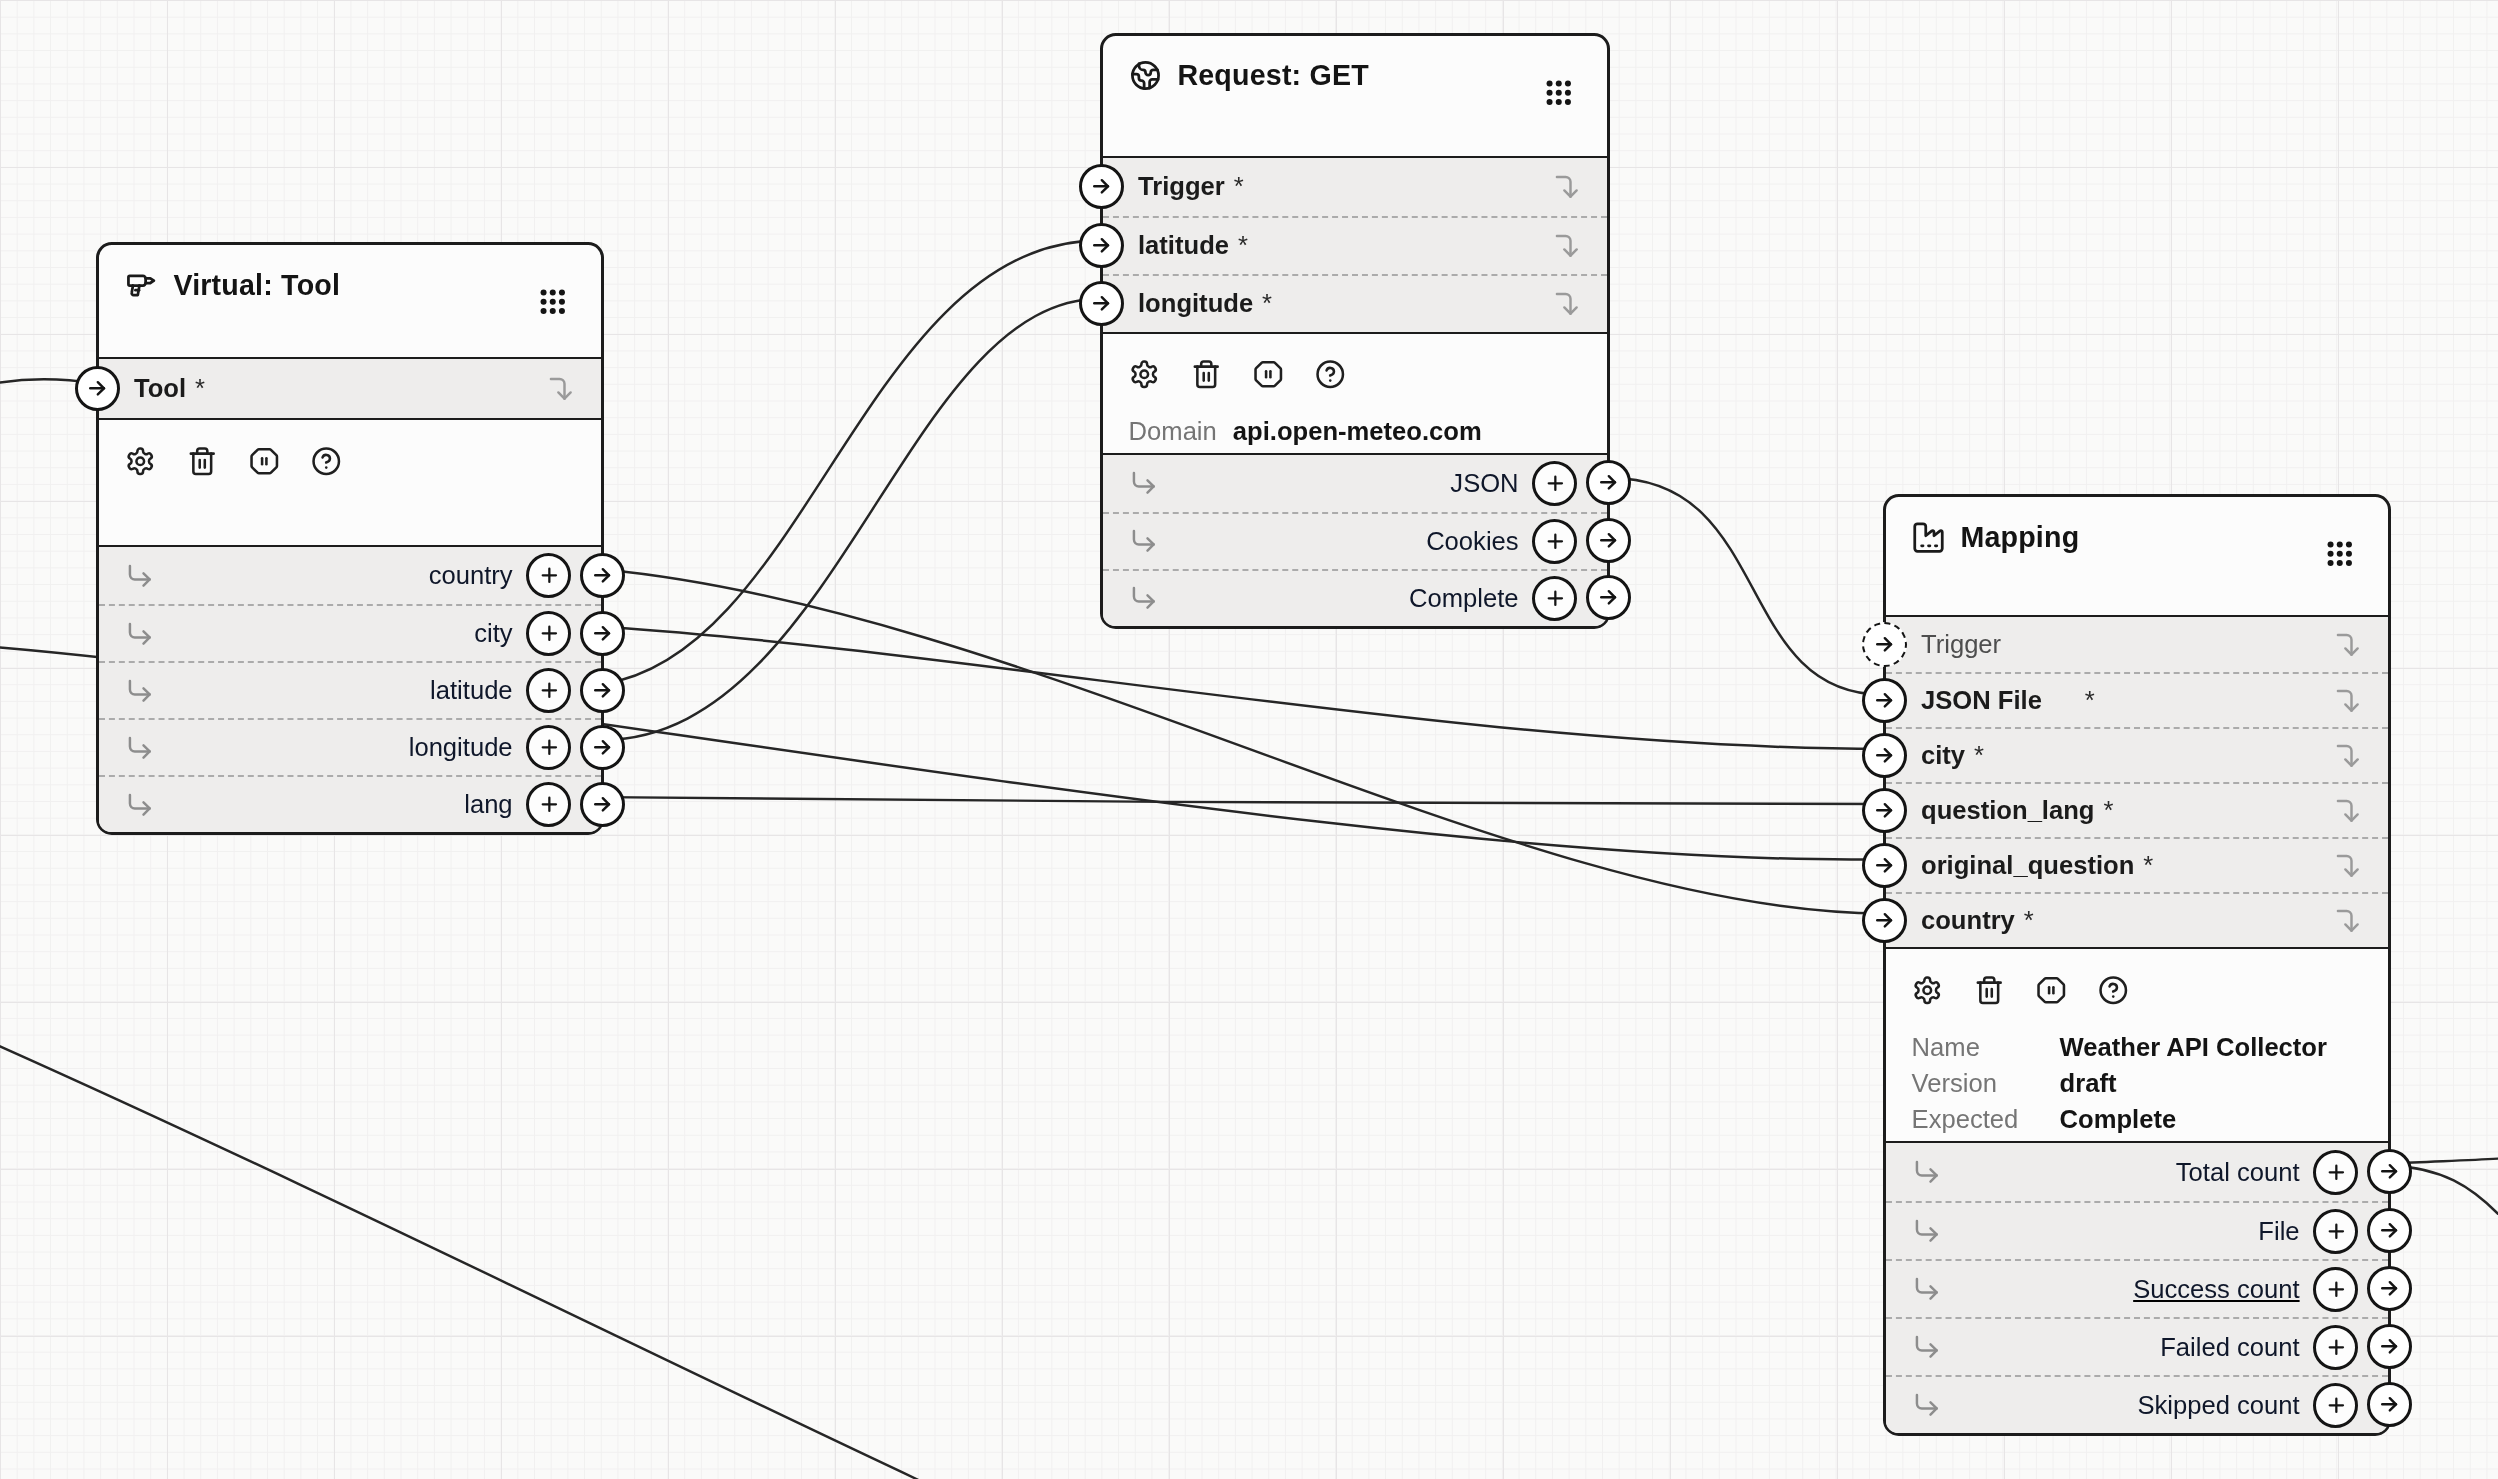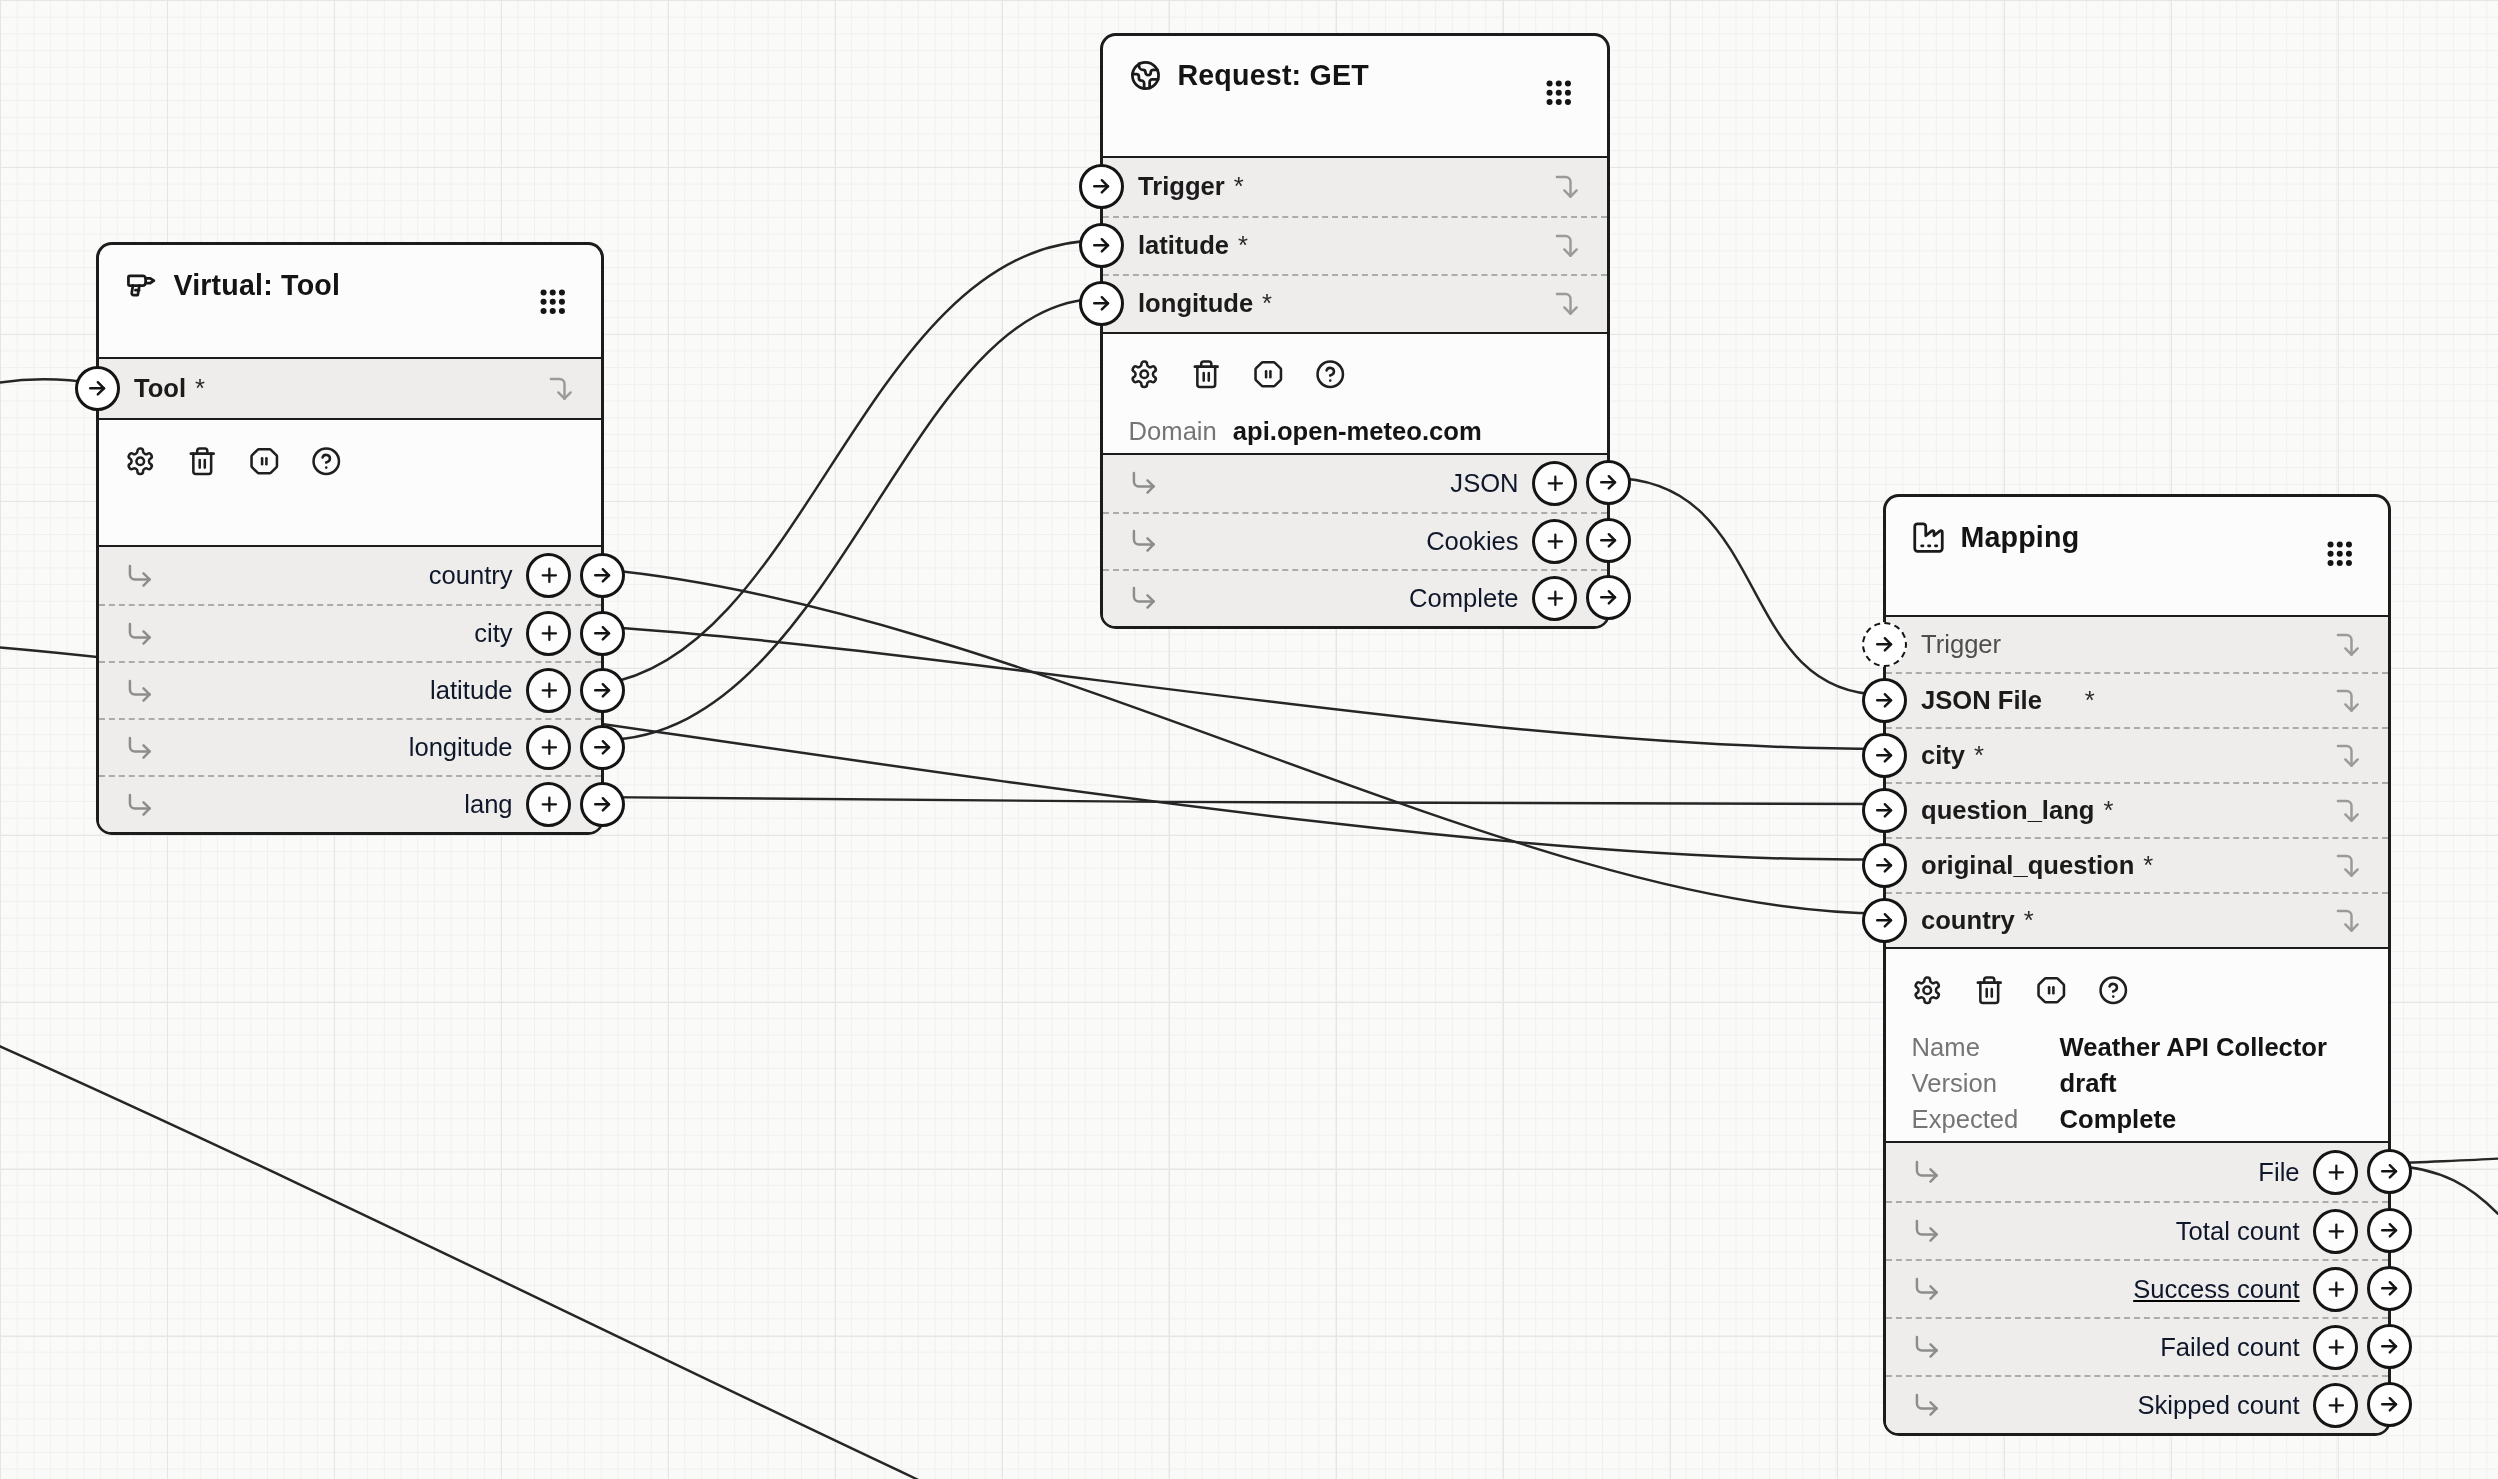--- a/index.html
+++ b/index.html
@@ -667,42 +667,42 @@
           </div>
         </div>
         <div class="rows outputs">
           <div class="row output" style="height: 58px;">
             <span class="corner-down-right">
               <svg viewBox="0 0 24 24" fill="none" stroke="currentColor" stroke-width="2" stroke-linecap="round" stroke-linejoin="round">
                 <polyline points="15 10 20 15 15 20"></polyline>
                 <path d="M4 4v7a4 4 0 0 0 4 4h12"></path>
               </svg>
             </span>
+            <span class="out-label">Total count</span>
+            <span class="plus-btn">
+              <svg viewBox="0 0 24 24" fill="none" stroke="currentColor" stroke-width="2.4" stroke-linecap="round" stroke-linejoin="round">
+                <line x1="12" y1="5" x2="12" y2="19"></line>
+                <line x1="5" y1="12" x2="19" y2="12"></line>
+              </svg>
+            </span>
+            <span class="port out">
+              <svg viewBox="0 0 24 24" fill="none" stroke="currentColor" stroke-width="2.6" stroke-linecap="round" stroke-linejoin="round">
+                <line x1="4.5" y1="12" x2="19" y2="12"></line>
+                <polyline points="12.5 5.5 19 12 12.5 18.5"></polyline>
+              </svg>
+            </span>
+          </div>
+          <div class="row output" style="height: 58px;">
+            <span class="corner-down-right">
+              <svg viewBox="0 0 24 24" fill="none" stroke="currentColor" stroke-width="2" stroke-linecap="round" stroke-linejoin="round">
+                <polyline points="15 10 20 15 15 20"></polyline>
+                <path d="M4 4v7a4 4 0 0 0 4 4h12"></path>
+              </svg>
+            </span>
             <span class="out-label">File</span>
-            <span class="plus-btn">
-              <svg viewBox="0 0 24 24" fill="none" stroke="currentColor" stroke-width="2.4" stroke-linecap="round" stroke-linejoin="round">
-                <line x1="12" y1="5" x2="12" y2="19"></line>
-                <line x1="5" y1="12" x2="19" y2="12"></line>
-              </svg>
-            </span>
-            <span class="port out">
-              <svg viewBox="0 0 24 24" fill="none" stroke="currentColor" stroke-width="2.6" stroke-linecap="round" stroke-linejoin="round">
-                <line x1="4.5" y1="12" x2="19" y2="12"></line>
-                <polyline points="12.5 5.5 19 12 12.5 18.5"></polyline>
-              </svg>
-            </span>
-          </div>
-          <div class="row output" style="height: 58px;">
-            <span class="corner-down-right">
-              <svg viewBox="0 0 24 24" fill="none" stroke="currentColor" stroke-width="2" stroke-linecap="round" stroke-linejoin="round">
-                <polyline points="15 10 20 15 15 20"></polyline>
-                <path d="M4 4v7a4 4 0 0 0 4 4h12"></path>
-              </svg>
-            </span>
-            <span class="out-label">Total count</span>
             <span class="plus-btn">
               <svg viewBox="0 0 24 24" fill="none" stroke="currentColor" stroke-width="2.4" stroke-linecap="round" stroke-linejoin="round">
                 <line x1="12" y1="5" x2="12" y2="19"></line>
                 <line x1="5" y1="12" x2="19" y2="12"></line>
               </svg>
             </span>
             <span class="port out">
               <svg viewBox="0 0 24 24" fill="none" stroke="currentColor" stroke-width="2.6" stroke-linecap="round" stroke-linejoin="round">
                 <line x1="4.5" y1="12" x2="19" y2="12"></line>
                 <polyline points="12.5 5.5 19 12 12.5 18.5"></polyline>

